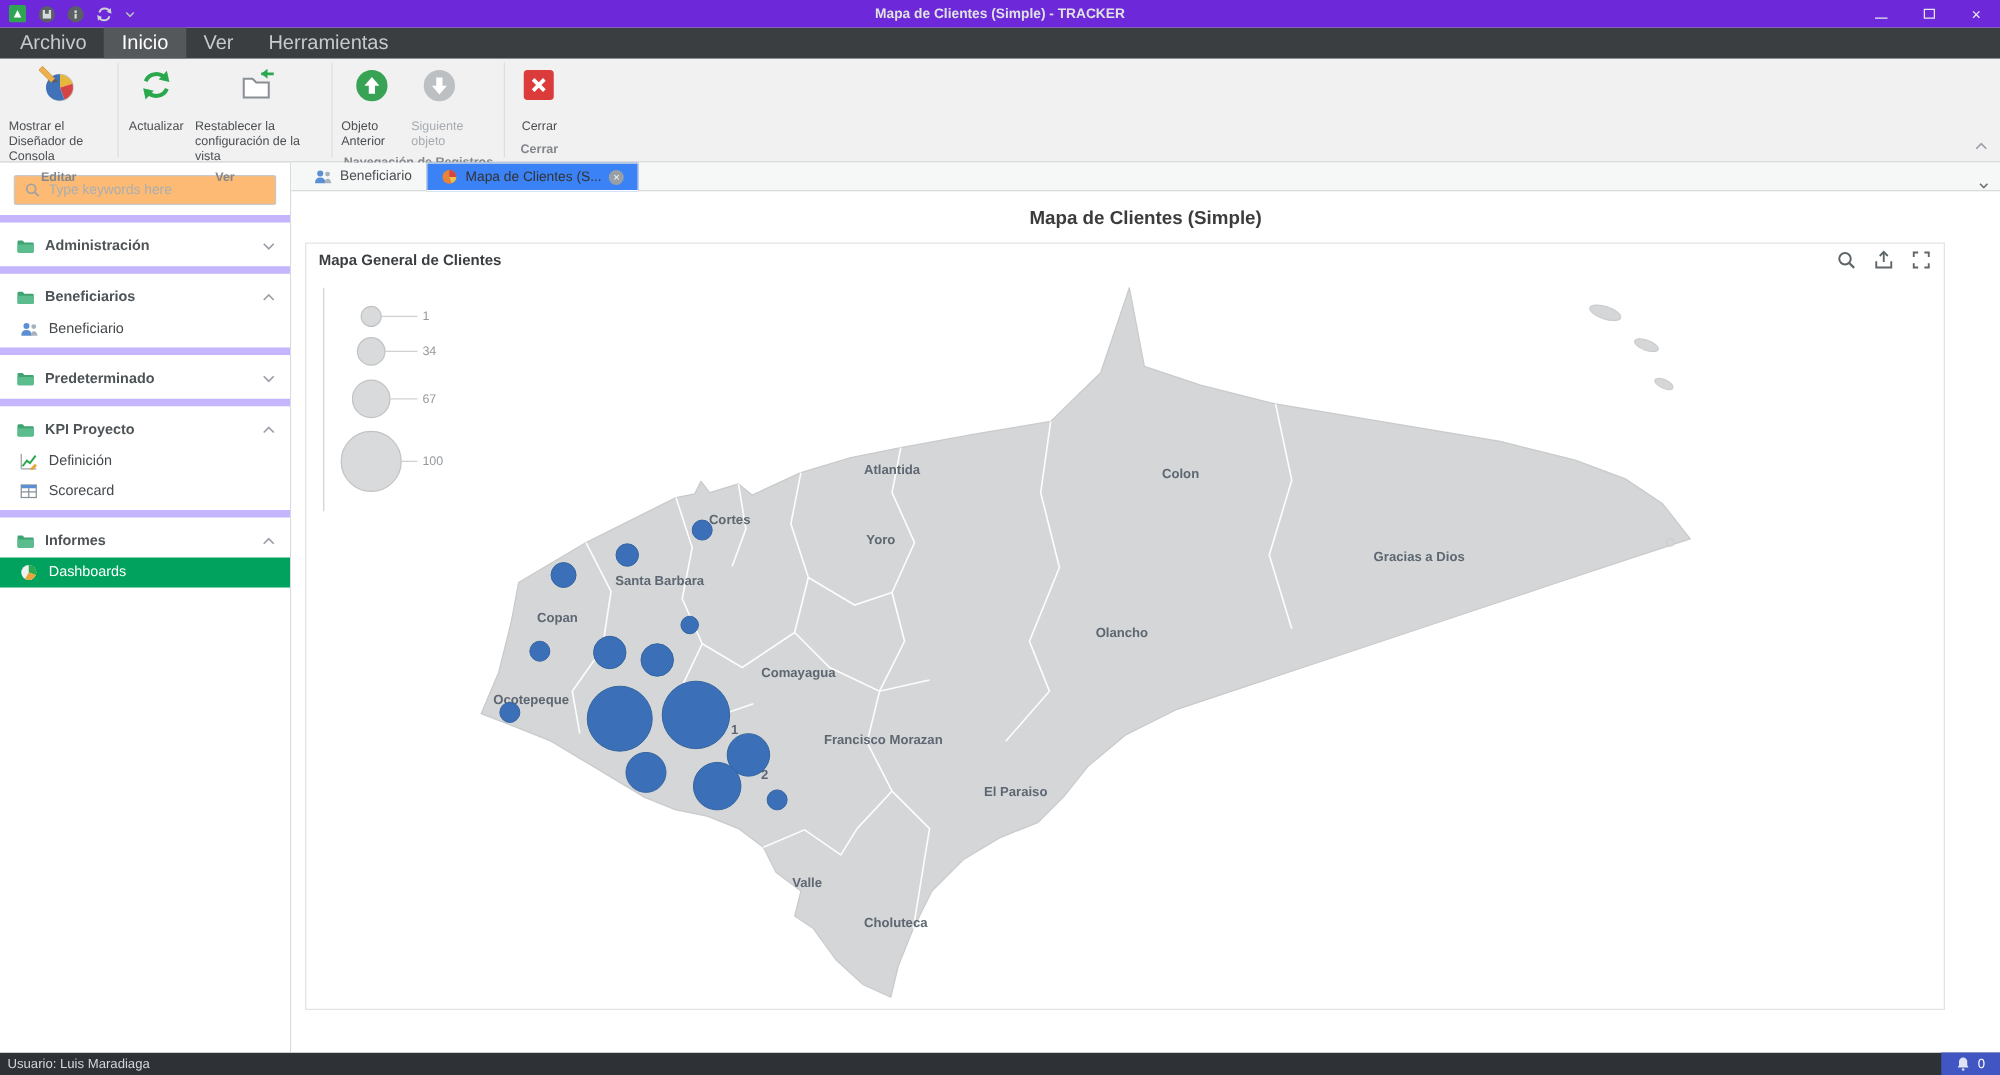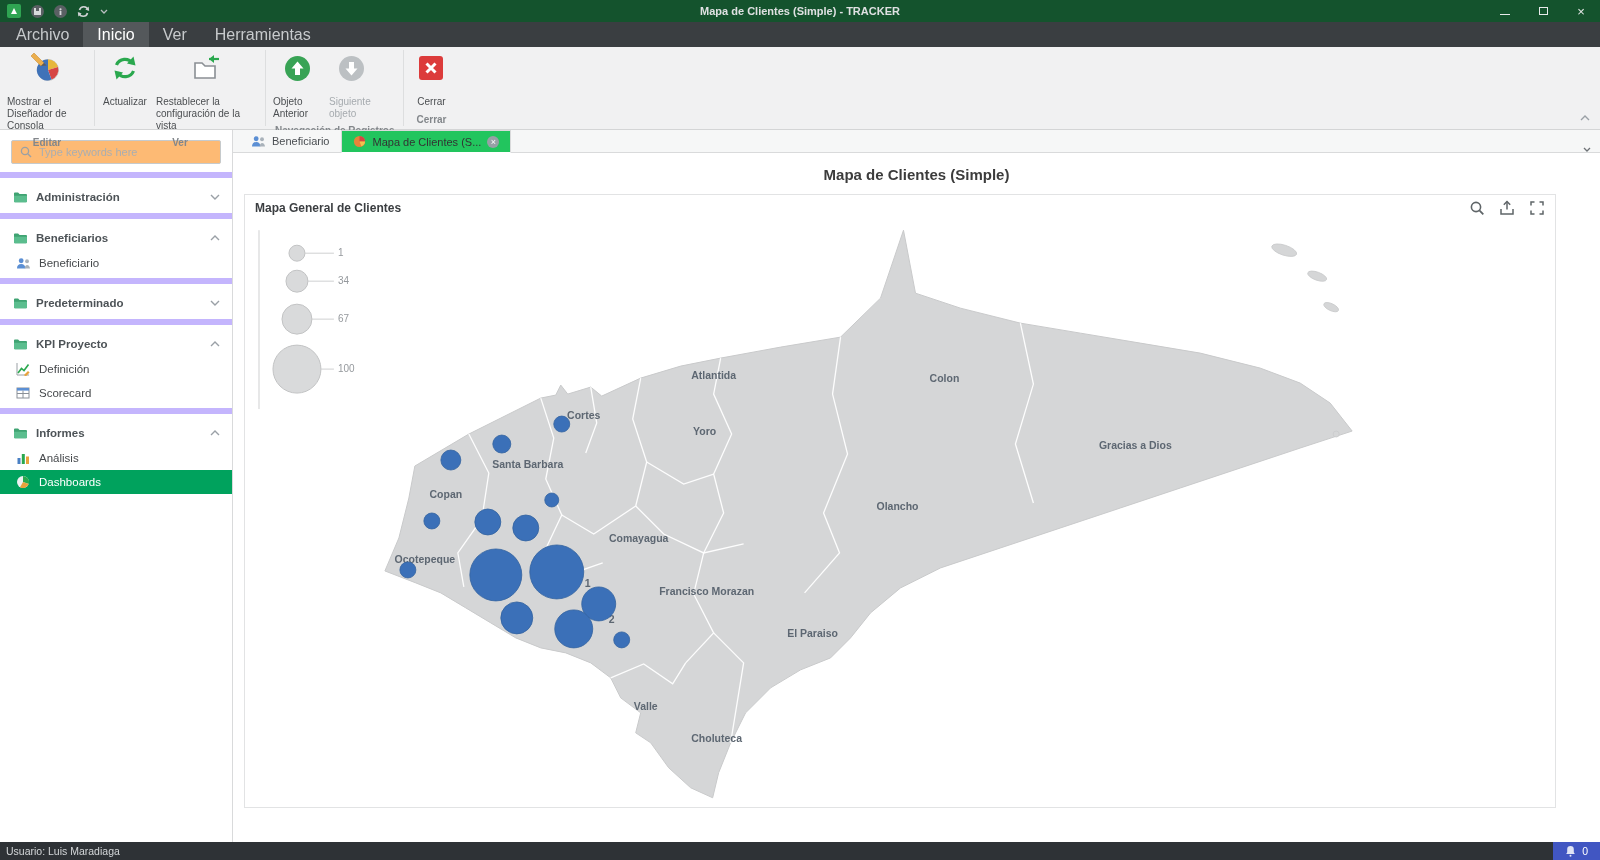--- a/index.html
+++ b/index.html
@@ -1,20 +1,20 @@
 <!DOCTYPE html>
 <html><head>
 <meta charset="utf-8">
 <style>
   * { margin:0; padding:0; box-sizing:border-box; }
   html,body { width:1600px; height:860px; overflow:hidden; background:#fff;
               font-family:"Liberation Sans", sans-serif; }
 
   
-  .titlebar { height:22px; background:#14532d; display:flex; align-items:center; position:relative; }
+  .titlebar { height:22px; background:#6d28d9; display:flex; align-items:center; position:relative; }
   .tb-left { display:flex; align-items:center; gap:10px; padding-left:7px; z-index:2; }
   .tb-title { position:absolute; left:0; right:0; text-align:center; font-size:11px; font-weight:bold; color:#dfe1e2; }
   .tb-controls { margin-left:auto; display:flex; z-index:2; }
   .tb-btn { width:38px; height:22px; display:flex; align-items:center; justify-content:center; color:#e8eaea; font-size:13px; cursor:default; }
   .glyph-min { width:10px; border-bottom:1.5px solid #e8eaea; margin-top:6px; }
   .glyph-max { width:9px; height:8px; border:1.2px solid #e8eaea; }
   .qa-circle { width:13px; height:13px; border-radius:50%; background:#5a6064; display:flex; align-items:center; justify-content:center; }
 
   
   .menubar { height:25px; background:#3a3e41; display:flex; align-items:stretch; padding-left:2px; }
@@ -50,21 +50,21 @@
   .sb-child { height:24px; display:flex; align-items:center; padding:0 12px 0 15px; gap:8px;
               font-size:11.5px; color:#46494c; cursor:pointer; }
   .sb-child.selected { background:#00a25d; color:#fff; }
   .sb-ic { display:flex; width:16px; justify-content:center; }
 
   
   .doc-tabs { height:23px; background:#f6f7f7; border-bottom:1px solid #d9dadb; display:flex;
               align-items:stretch; padding-left:6px; position:relative; }
   .dtab { display:flex; align-items:center; gap:6px; padding:0 11px; font-size:11px; color:#4a4e52;
           border:1px solid transparent; cursor:pointer; }
-  .dtab.active { background:#22c55e; border-color:#d9dadb; border-bottom-color:#fff; margin-bottom:-1px; color:#333; }
+  .dtab.active { background:#3b82f6; border-color:#d9dadb; border-bottom-color:#fff; margin-bottom:-1px; color:#333; }
   .dtab-close { width:12px; height:12px; border-radius:50%; background:#98a0a6; color:#fff; font-size:9px;
                 line-height:12px; text-align:center; cursor:pointer; }
   .dt-caret { position:absolute; right:9px; top:8px; cursor:pointer; }
 
   
   .content { flex:1; position:relative; }
   .page-title { text-align:center; font-size:15px; font-weight:bold; color:#3c3c3c; padding:13px 0 11px; }
   .panel { margin:0 44px 0 11px; height:614px; border:1px solid #e2e3e4; position:relative; background:#fff; }
   .panel-header { position:absolute; top:0; left:0; right:0; height:26px; display:flex; align-items:center;
                   padding:0 10px; z-index:5; }
@@ -361,30 +361,20 @@
                 <path d="M1 2.5 q0-1 1-1 h3.4 l1.6 1.8 h7 q1 0 1 1 V11 q0 1-1 1 H2 q-1 0-1-1 Z" fill="#3fa372"></path>
                 <path d="M1 5 h14 v6 q0 1-1 1 H2 q-1 0-1-1 Z" fill="#5bbd8e"></path>
               </svg>
             </span>
             <span>Informes</span>
             <span class="sb-chev">
               <svg width="10" height="6">
                 <path d="M1 5 L5 1 L9 5" stroke="#9aa0a6" fill="none" stroke-width="1.4"></path>
               </svg>
             </span>
-          </div>
-          <div class="sb-child">
-            <span class="sb-ic">
-              <svg width="14" height="14" viewBox="0 0 14 14">
-                <rect x="1.5" y="7" width="3" height="6" fill="#4a80c4"></rect>
-                <rect x="5.8" y="3" width="3" height="10" fill="#2aa84e"></rect>
-                <rect x="10" y="5.5" width="3" height="7.5" fill="#e8a33d"></rect>
-              </svg>
-            </span>
-            <span>Análisis</span>
           </div>
           <div class="sb-child selected">
             <span class="sb-ic">
               <svg width="14" height="14" viewBox="0 0 14 14">
                 <circle cx="7" cy="7" r="6" fill="#eef1f2"></circle>
                 <path d="M7 7 L7 1 A6 6 0 0 1 12.7 9 Z" fill="#2aa84e"></path>
                 <path d="M7 7 L12.7 9 A6 6 0 0 1 4 12.2 Z" fill="#e8a33d"></path>
               </svg>
             </span>
             <span>Dashboards</span>

